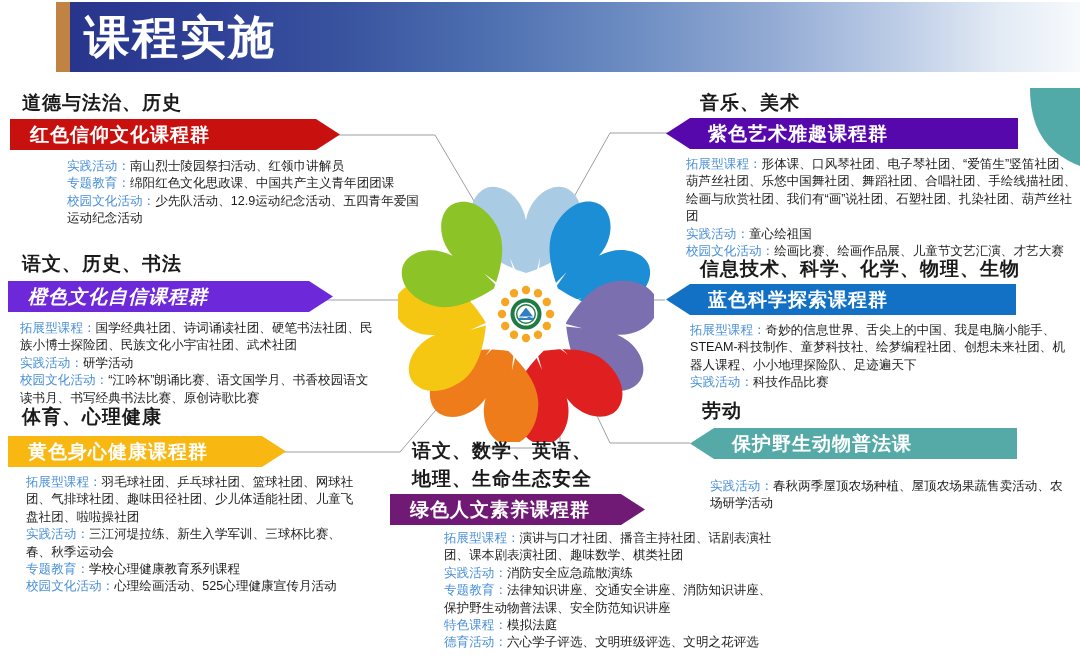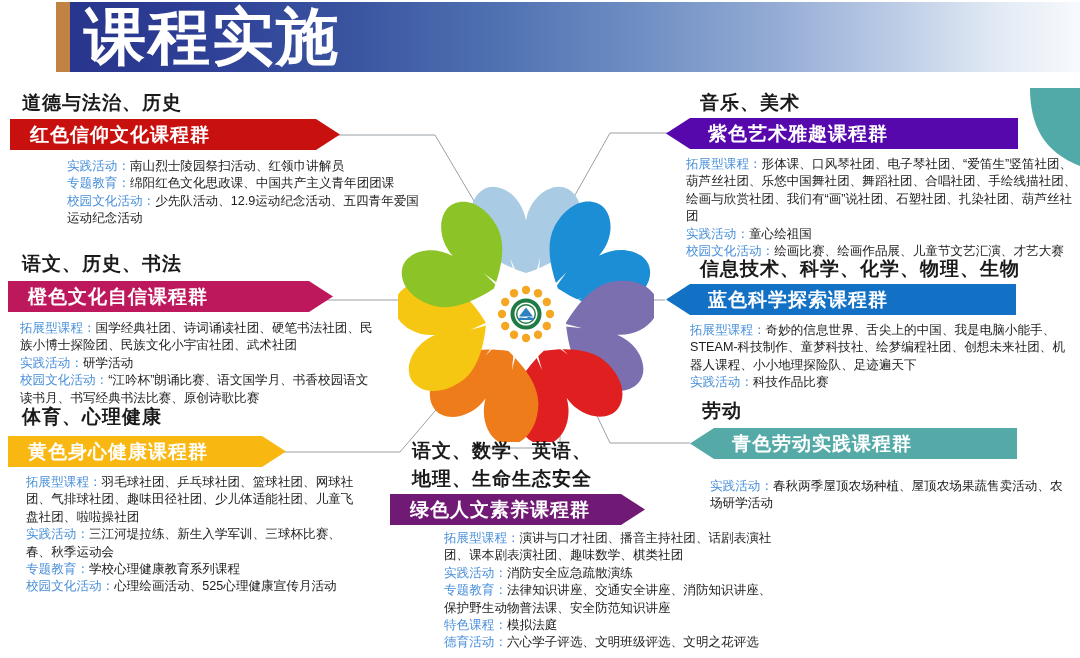--- a/index.html
+++ b/index.html
@@ -9,21 +9,21 @@
     font-family:"Liberation Serif","DejaVu Serif",serif;
     overflow:hidden;position:relative;
   }
   .stage{position:absolute;left:0;top:0;width:1080px;height:658px;}
 
   
   .hdr{position:absolute;left:56px;top:2px;width:1024px;height:70px;
        background:linear-gradient(90deg,#27348b 0%,#2e3f96 14%,#39539f 28%,#4d6fb0 42%,#6c8cc2 56%,#93abd4 70%,#bccce6 82%,#e2eaf4 92%,#f7fafd 100%);}
   .hdr-accent{position:absolute;left:56px;top:2px;width:14px;height:70px;background:#c08344;}
   .hdr-title{position:absolute;left:84px;top:6px;width:400px;height:62px;
-       color:#ffffff;font-size:62px;font-weight:bold;line-height:62px;letter-spacing:2px;
+       color:#ffffff;font-size:46px;font-weight:bold;line-height:62px;letter-spacing:2px;
        font-family:"Liberation Sans","DejaVu Sans",sans-serif;}
 
   
   .corner{position:absolute;right:0px;top:86px;width:86px;height:86px;}
 
   
   .subj{position:absolute;font-size:19px;color:#1a1a1a;font-weight:bold;
         white-space:nowrap;letter-spacing:1px;}
 
   
@@ -177,21 +177,21 @@
 
   <div class="subj" style="left:22px;top:90px;">道德与法治、历史</div>
   <div class="banner r" style="left:10px;top:119px;width:310px;background:#c8110f;">红色信仰文化课程群</div>
   <div class="body-txt" style="left:20px;top:158px;width:358px;margin-left:47px;">
     <p><span class="lbl">实践活动：</span><span>南山烈士陵园祭扫活动、红领巾讲解员</span></p>
     <p><span class="lbl">专题教育：</span><span>绵阳红色文化思政课、中国共产主义青年团团课</span></p>
     <p><span class="lbl">校园文化活动：</span><span>少先队活动、12.9运动纪念活动、五四青年爱国运动纪念活动</span></p>
   </div>
 
   <div class="subj" style="left:22px;top:251px;">语文、历史、书法</div>
-  <div class="banner r" style="left:8px;top:281px;width:305px;background:#be185d;">橙色文化自信课程群</div>
+  <div class="banner r" style="left:8px;top:281px;width:305px;background:#6d28d9;font-style:italic;">橙色文化自信课程群</div>
   <div class="body-txt" style="left:20px;top:320px;width:358px;">
     <p><span class="lbl">拓展型课程：</span><span>国学经典社团、诗词诵读社团、硬笔书法社团、民族小博士探险团、民族文化小宇宙社团、武术社团</span></p>
     <p><span class="lbl">实践活动：</span><span>研学活动</span></p>
     <p><span class="lbl">校园文化活动：</span><span>“江吟杯”朗诵比赛、语文国学月、书香校园语文读书月、书写经典书法比赛、原创诗歌比赛</span></p>
   </div>
 
   <div class="subj" style="left:22px;top:404px;">体育、心理健康</div>
   <div class="banner r" style="left:8px;top:436px;width:258px;background:#f8b711;">黄色身心健康课程群</div>
   <div class="body-txt" style="left:26px;top:474px;width:336px;">
     <p><span class="lbl">拓展型课程：</span><span>羽毛球社团、乒乓球社团、篮球社团、网球社团、气排球社团、趣味田径社团、少儿体适能社团、儿童飞盘社团、啦啦操社团</span></p>
@@ -220,18 +220,18 @@
   </div>
 
   <div class="subj" style="left:700px;top:256px;">信息技术、科学、化学、物理、生物</div>
   <div class="banner l" style="left:666px;top:284px;width:308px;background:#1271c4;">蓝色科学探索课程群</div>
   <div class="body-txt" style="left:690px;top:322px;width:386px;">
     <p><span class="lbl">拓展型课程：</span><span>奇妙的信息世界、舌尖上的中国、我是电脑小能手、STEAM-科技制作、童梦科技社、绘梦编程社团、创想未来社团、机器人课程、小小地理探险队、足迹遍天下</span></p>
     <p><span class="lbl">实践活动：</span><span>科技作品比赛</span></p>
   </div>
 
   <div class="subj" style="left:702px;top:398px;">劳动</div>
-  <div class="banner l" style="left:690px;top:428px;width:285px;background:#55aaa8;">青色劳动实践课程群</div>
+  <div class="banner l" style="left:690px;top:428px;width:285px;background:#55aaa8;">保护野生动物普法课</div>
   <div class="body-txt" style="left:710px;top:478px;width:360px;">
     <p><span class="lbl">实践活动：</span><span>春秋两季屋顶农场种植、屋顶农场果蔬售卖活动、农场研学活动</span></p>
   </div>
 
 </div>
 
 </body></html>

